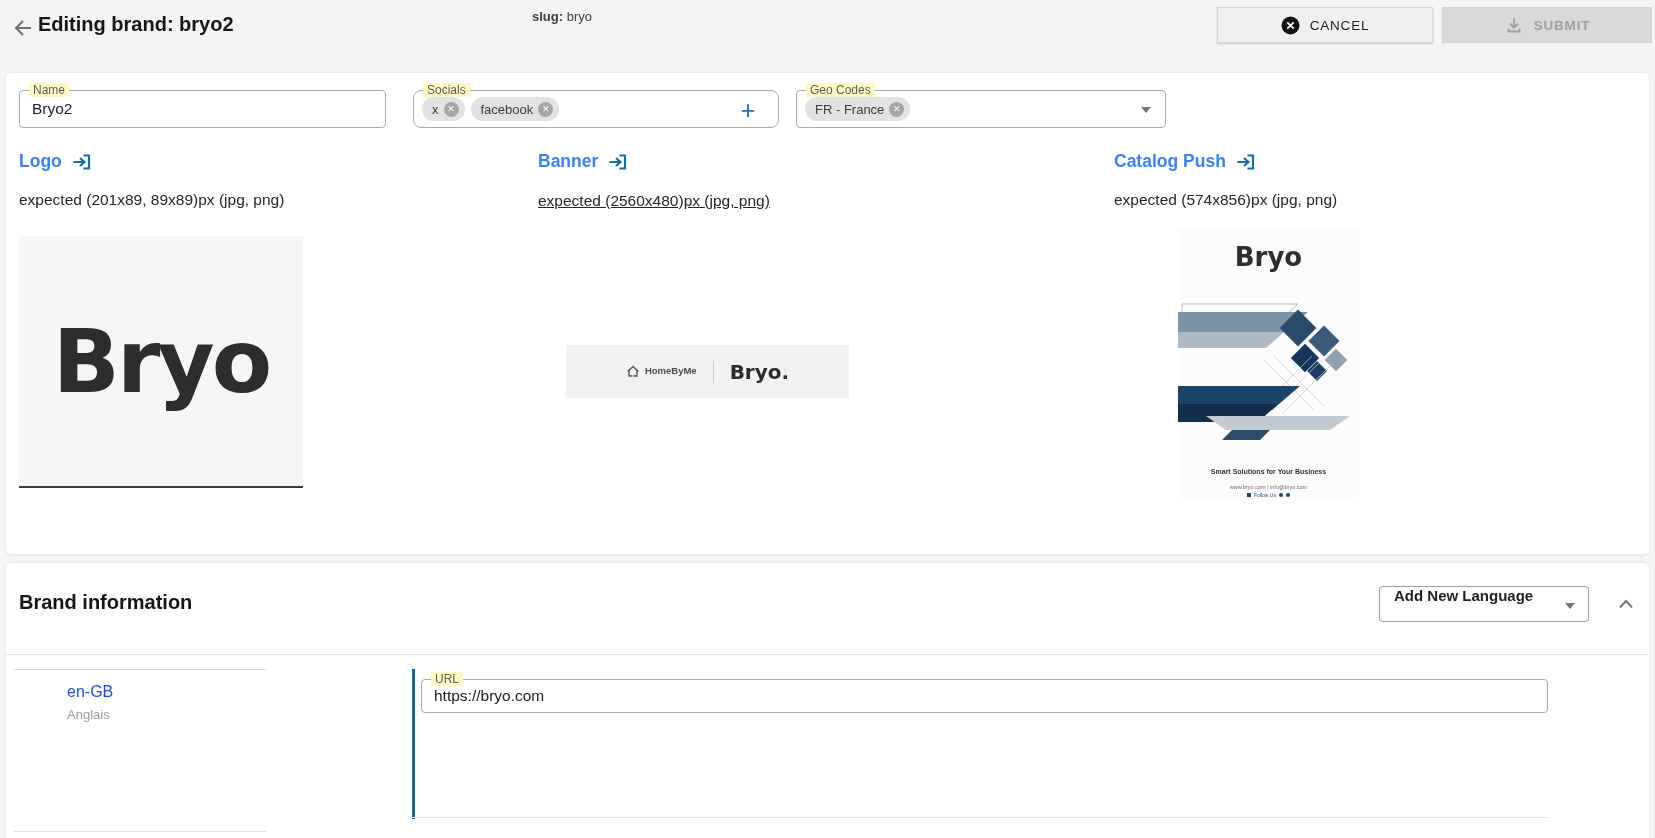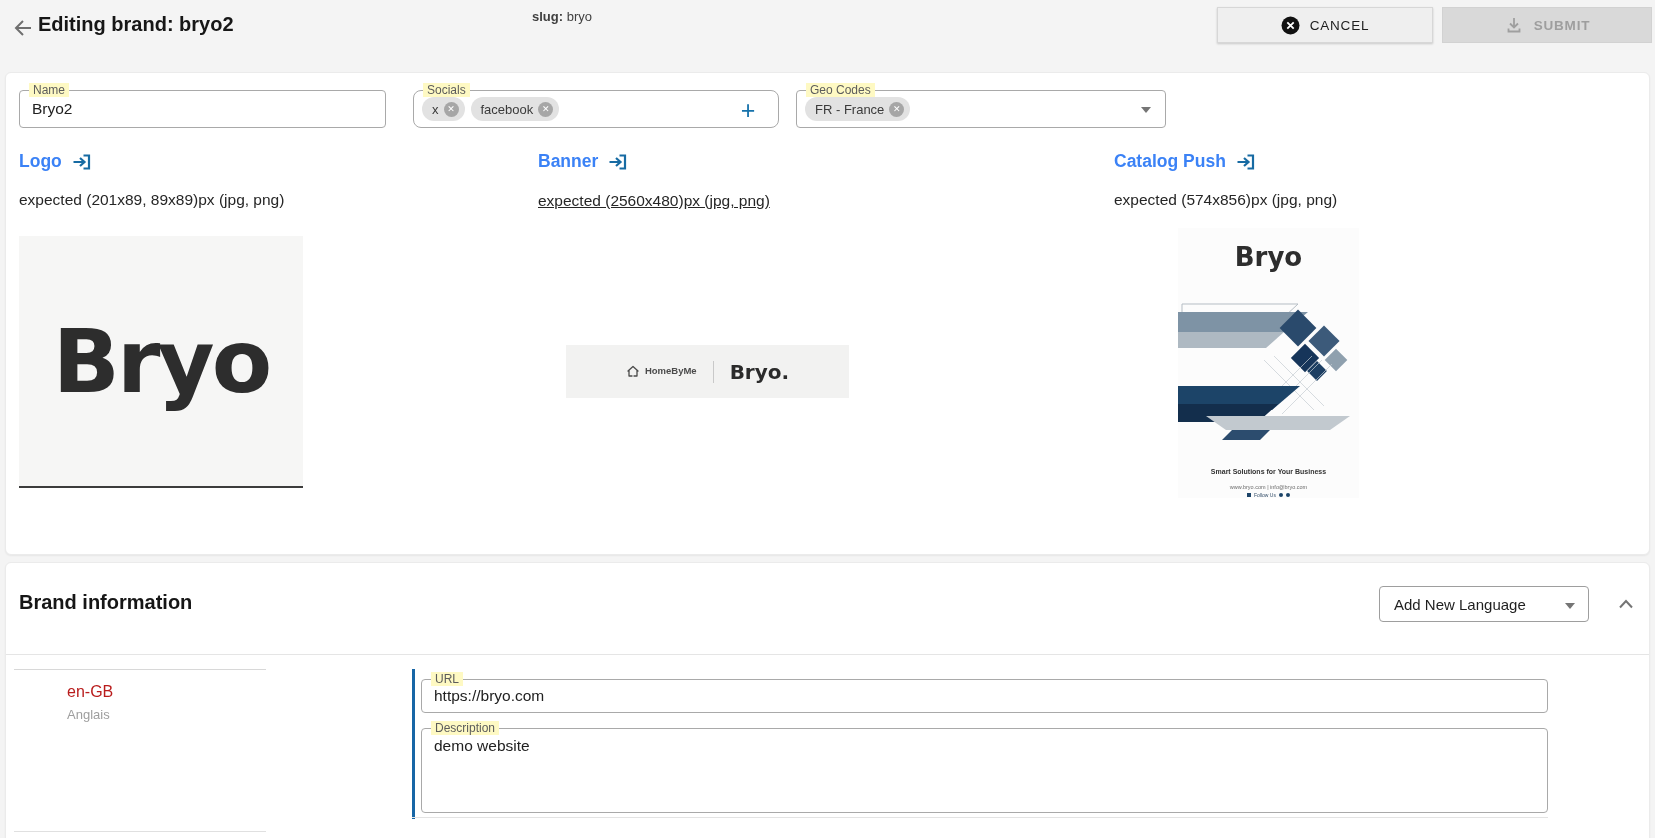--- a/index.html
+++ b/index.html
@@ -79,30 +79,30 @@
                 font-weight:bold; color:#333; }
   .cp-contact { position:absolute; top:256px; width:100%; text-align:center; font-size:5.5px; color:#6b6b6b; }
   .cp-follow { position:absolute; top:264px; width:100%; display:flex; align-items:center;
                justify-content:center; gap:3px; font-size:5px; color:#37506b; }
   .cp-dot { width:4px; height:4px; border-radius:50%; background:#1c4468; display:inline-block; }
   .cp-sq  { width:4px; height:4px; background:#1c4468; display:inline-block; }
 
   
   .bi-title { position:absolute; left:13px; top:28px; font-size:20px; font-weight:bold; color:#161616; }
   .lang-select { position:absolute; left:1373px; top:23px; width:210px; height:36px; border:1px solid #9e9e9e;
-                 border-radius:4px; background:#fff; display:flex; align-items:center; cursor:pointer; }
+                 border-radius:4px; background:#fff; display:flex; align-items:flex-start; cursor:pointer;font-weight:bold; }
   .lang-select .sel-label { padding-left:14px; font-size:15px; color:#1f1f1f; }
   .sel-caret { position:absolute; right:13px; top:16px; width:0; height:0;
                border-left:5px solid transparent; border-right:5px solid transparent; border-top:6px solid #757575; }
   .collapse-btn { position:absolute; left:1605px; top:26px; width:30px; height:30px; display:flex;
                   align-items:center; justify-content:center; cursor:pointer; }
   .bi-divider { position:absolute; left:0; top:91px; width:100%; height:1px; background:#e5e5e5; }
   .mini-divider { position:absolute; left:8px; top:106px; width:252px; height:1px; background:#d8d8d8; }
   .mini-divider2 { position:absolute; left:8px; top:268px; width:252px; height:1px; background:#e0e0e0; }
-  .lang-code { position:absolute; left:61px; top:120px; font-size:16px; color:#b91c1c; }
+  .lang-code { position:absolute; left:61px; top:120px; font-size:16px; color:#1d4ed8; }
   .lang-name { position:absolute; left:61px; top:144px; font-size:13px; color:#9e9e9e; }
   .blue-bar { position:absolute; left:406px; top:106px; width:3px; height:150px; background:#1766a6; }
   .field-url  { left:415px; top:116px; width:1127px; height:34px; }
   .field-desc { left:415px; top:165px; width:1127px; height:85px; }
   .row-divider { position:absolute; left:406px; top:254px; width:1136px; height:1px; background:#e3e3e3; }
 
   svg { display:block; }
 </style>
 </head>
 <body>
@@ -260,22 +260,18 @@
     <div class="lang-code">en-GB</div>
     <div class="lang-name">Anglais</div>
 
     <div class="blue-bar"></div>
 
     <div class="ofield field-url">
       <span class="flabel">URL</span>
       <input type="text" value="https://bryo.com" style="">
     </div>
 
-    <div class="ofield field-desc">
-      <span class="flabel">Description</span>
-      <textarea style="">demo website</textarea>
-    </div>
 
     <div class="row-divider"></div>
     <div class="mini-divider2"></div>
   </div>
 
 </div>
 
 </body></html>

